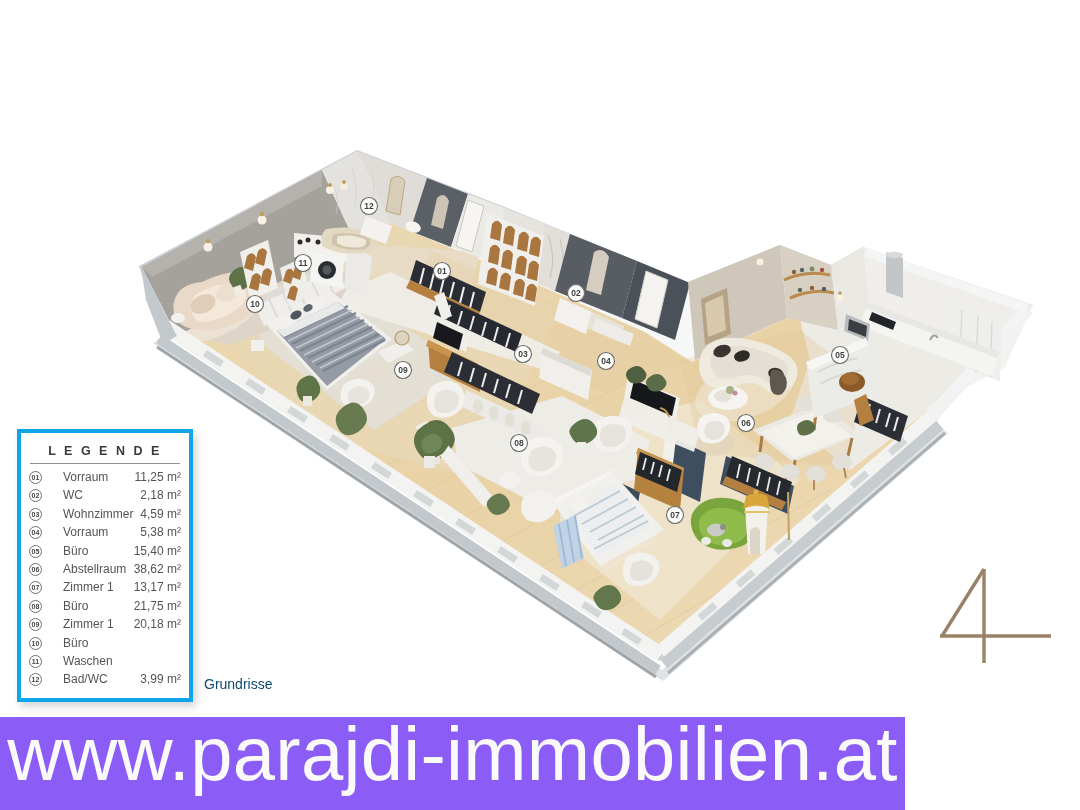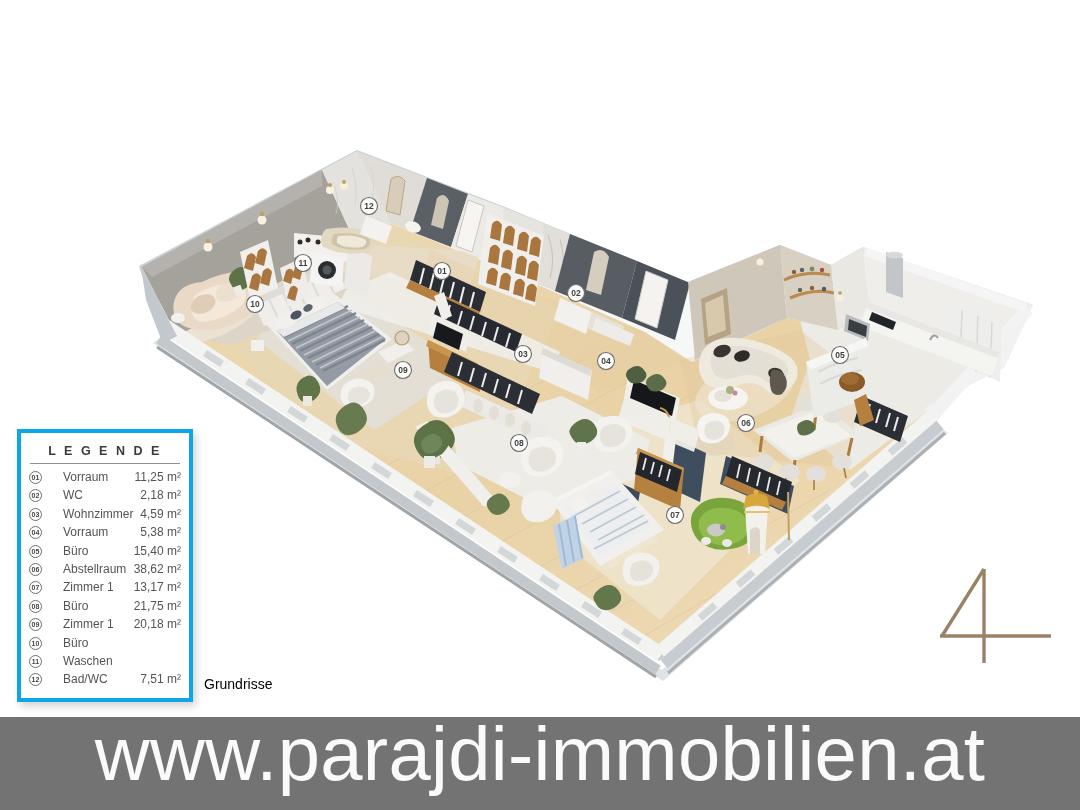--- a/index.html
+++ b/index.html
@@ -4,22 +4,22 @@
 <style>
 html,body{margin:0;padding:0;width:1080px;height:810px;background:#ffffff;overflow:hidden;font-family:"Liberation Sans",sans-serif;position:relative}
 #plan{position:absolute;left:0;top:0;filter:blur(0.35px)}
 #legend{position:absolute;left:17px;top:429px;width:176px;height:273px;background:#ffffff;border:4px solid #0ea5e9;box-shadow:3px 4px 8px rgba(0,0,0,0.18);box-sizing:border-box}
 #legend .ttl{font-size:12.5px;font-weight:bold;letter-spacing:2.5px;color:#3a3a3a;text-align:center;padding-top:11px}
 #legend .rule{height:1px;background:#8f8f8f;margin:5px 9px 4px 9px}
 #legend .row{position:relative;height:18.4px;line-height:18.4px;font-size:12px;color:#545454}
 #legend .num{position:absolute;left:8px;top:3px;width:11px;height:11px;border:1px solid #6e6e6e;border-radius:50%;font-size:7px;font-weight:bold;line-height:11px;text-align:center;color:#444}
 #legend .nm{position:absolute;left:42px;top:0}
 #legend .vl{position:absolute;right:8px;top:0}
-#grund{position:absolute;left:204px;top:676px;font-size:14px;color:#000000}
-#banner{position:absolute;left:0;top:717px;width:1080px;height:93px;background:#737373}
+#grund{position:absolute;left:204px;top:676px;font-size:14px;color:#0c4a6e}
+#banner{position:absolute;left:0;top:717px;width:905px;height:93px;background:#8b5cf6}
 #banner div{color:#fafafa;font-size:76px;text-align:center;line-height:74px;letter-spacing:0.3px}
 </style>
 </head>
 <body>
 
 <svg id="plan" width="1080" height="810" viewBox="0 0 1080 810">
 <defs>
 <linearGradient id="woodf" x1="0" y1="0" x2="1" y2="1">
 <stop offset="0" stop-color="#ecd9b2"></stop>
         <stop offset="0.5" stop-color="#e9d2a6"></stop>
@@ -692,21 +692,21 @@
     </div>
 
 <div class="row">
       <span class="num">11</span>
       <span class="nm">Waschen</span>
     </div>
 
 <div class="row">
       <span class="num">12</span>
       <span class="nm">Bad/WC</span>
-      <span class="vl">7,51 m²</span>
+      <span class="vl">3,99 m²</span>
     </div>
 </div>
 
 <div id="grund">Grundrisse</div>
 
 <svg style="position:absolute;left:900px;top:540px" width="180" height="140" viewBox="900 540 180 140">
 <g fill="none" stroke="#9a8266" stroke-width="3.4">
 <path d="M984,569 L984,663"></path>
 <path d="M984,569 L942,636"></path>
 <path d="M940,636 L1051,636"></path>

